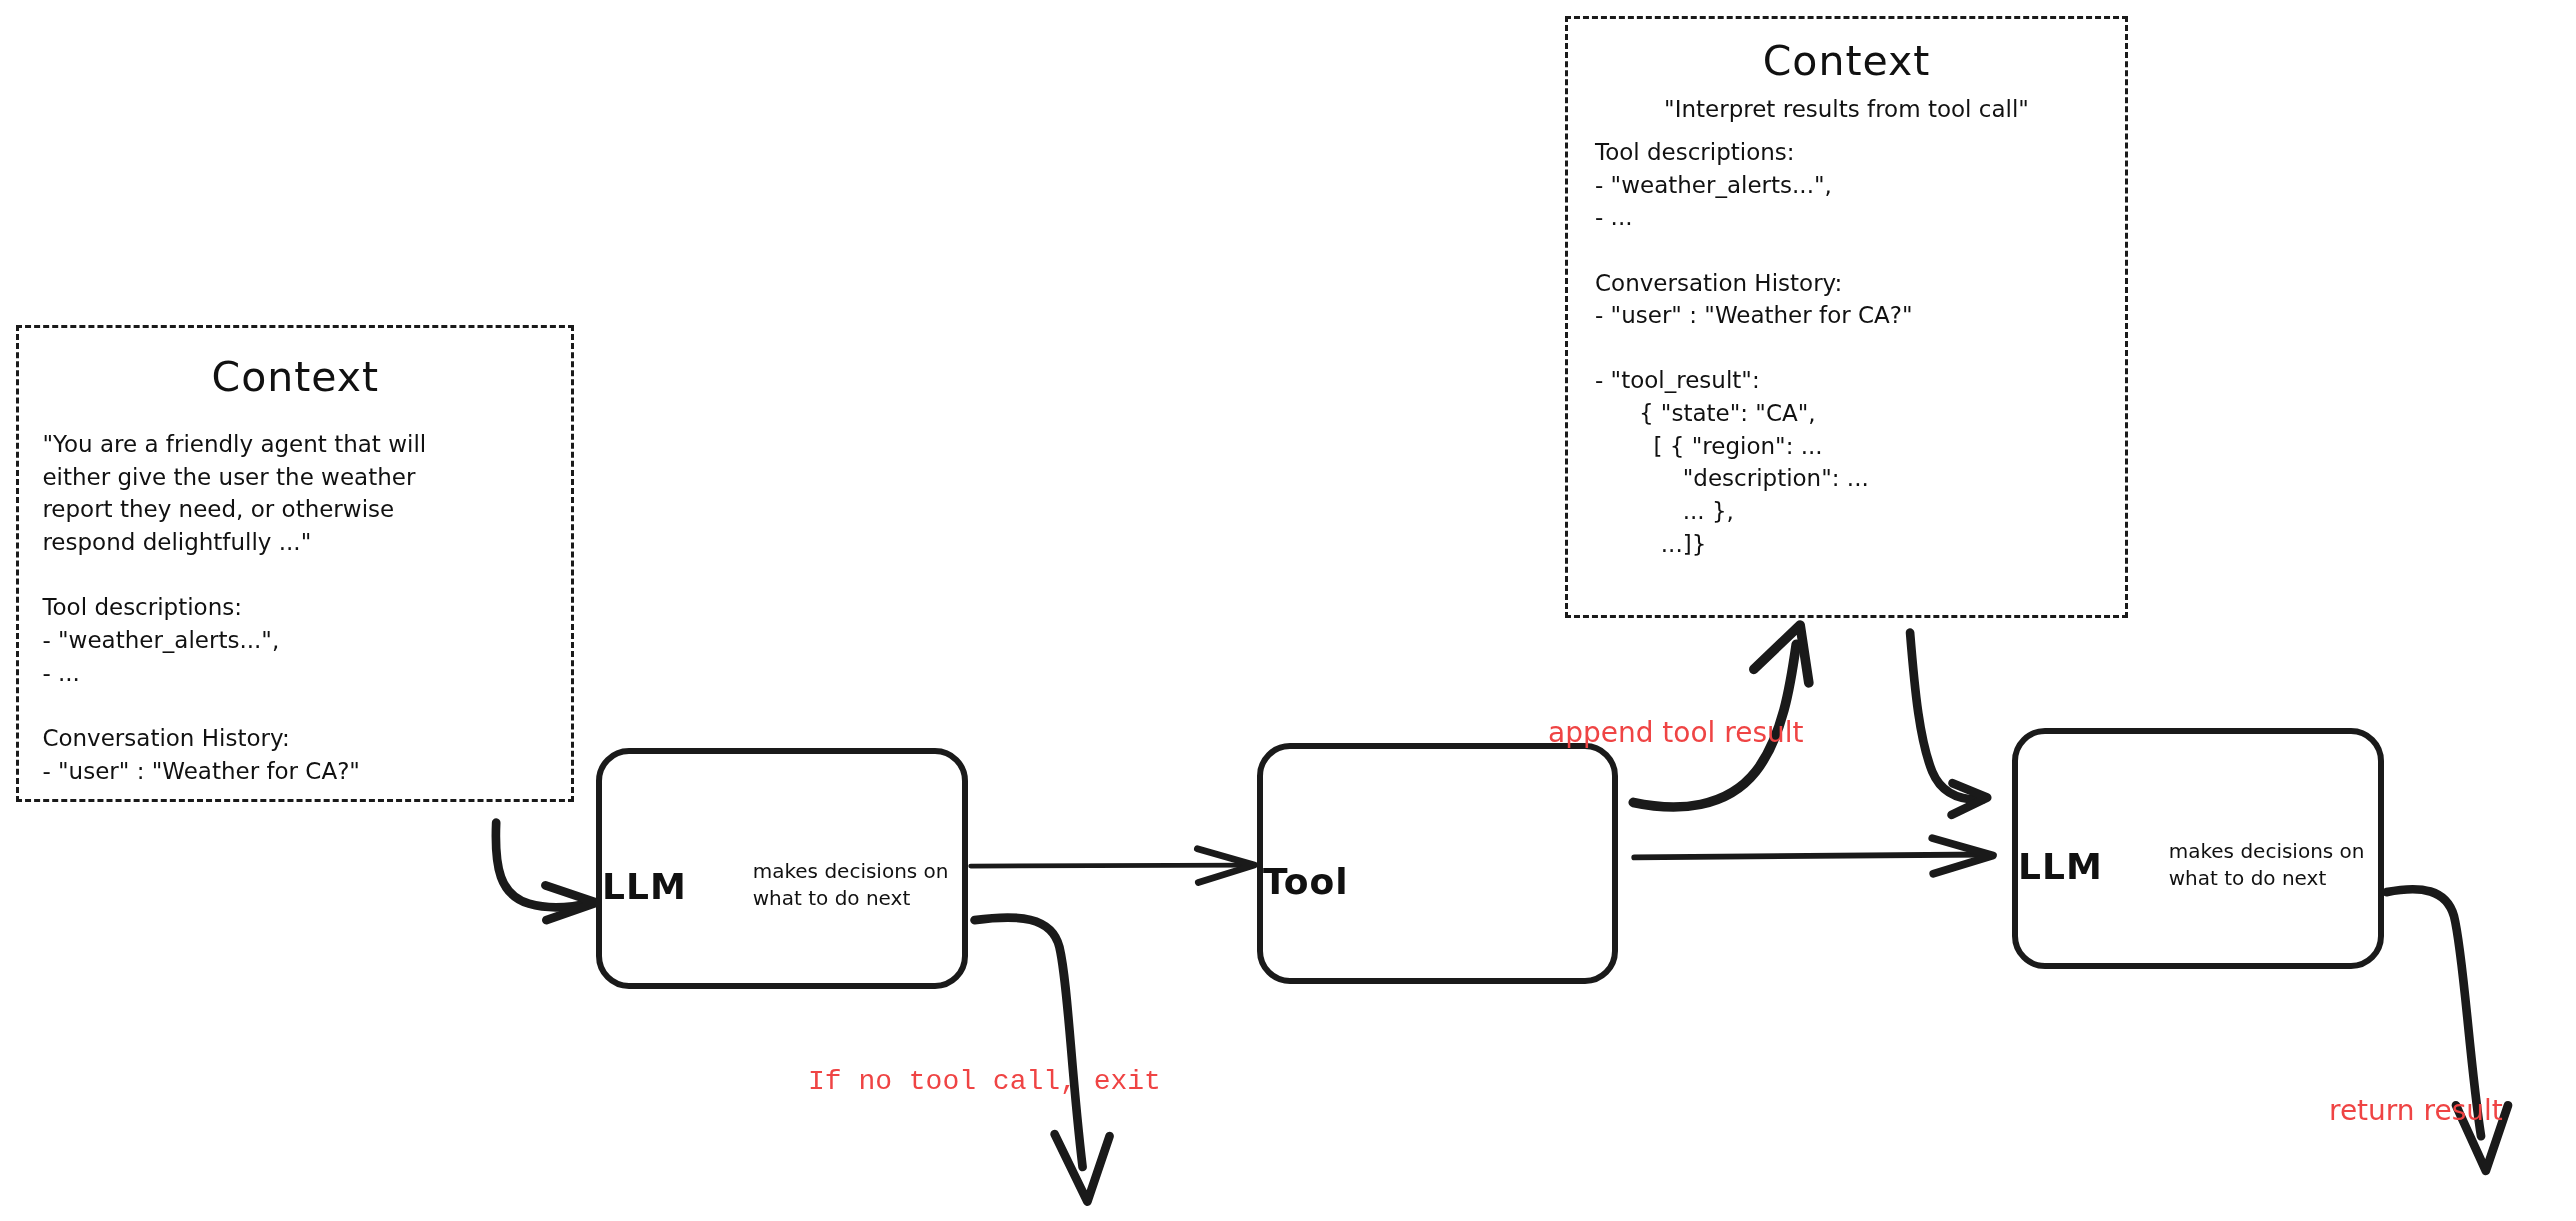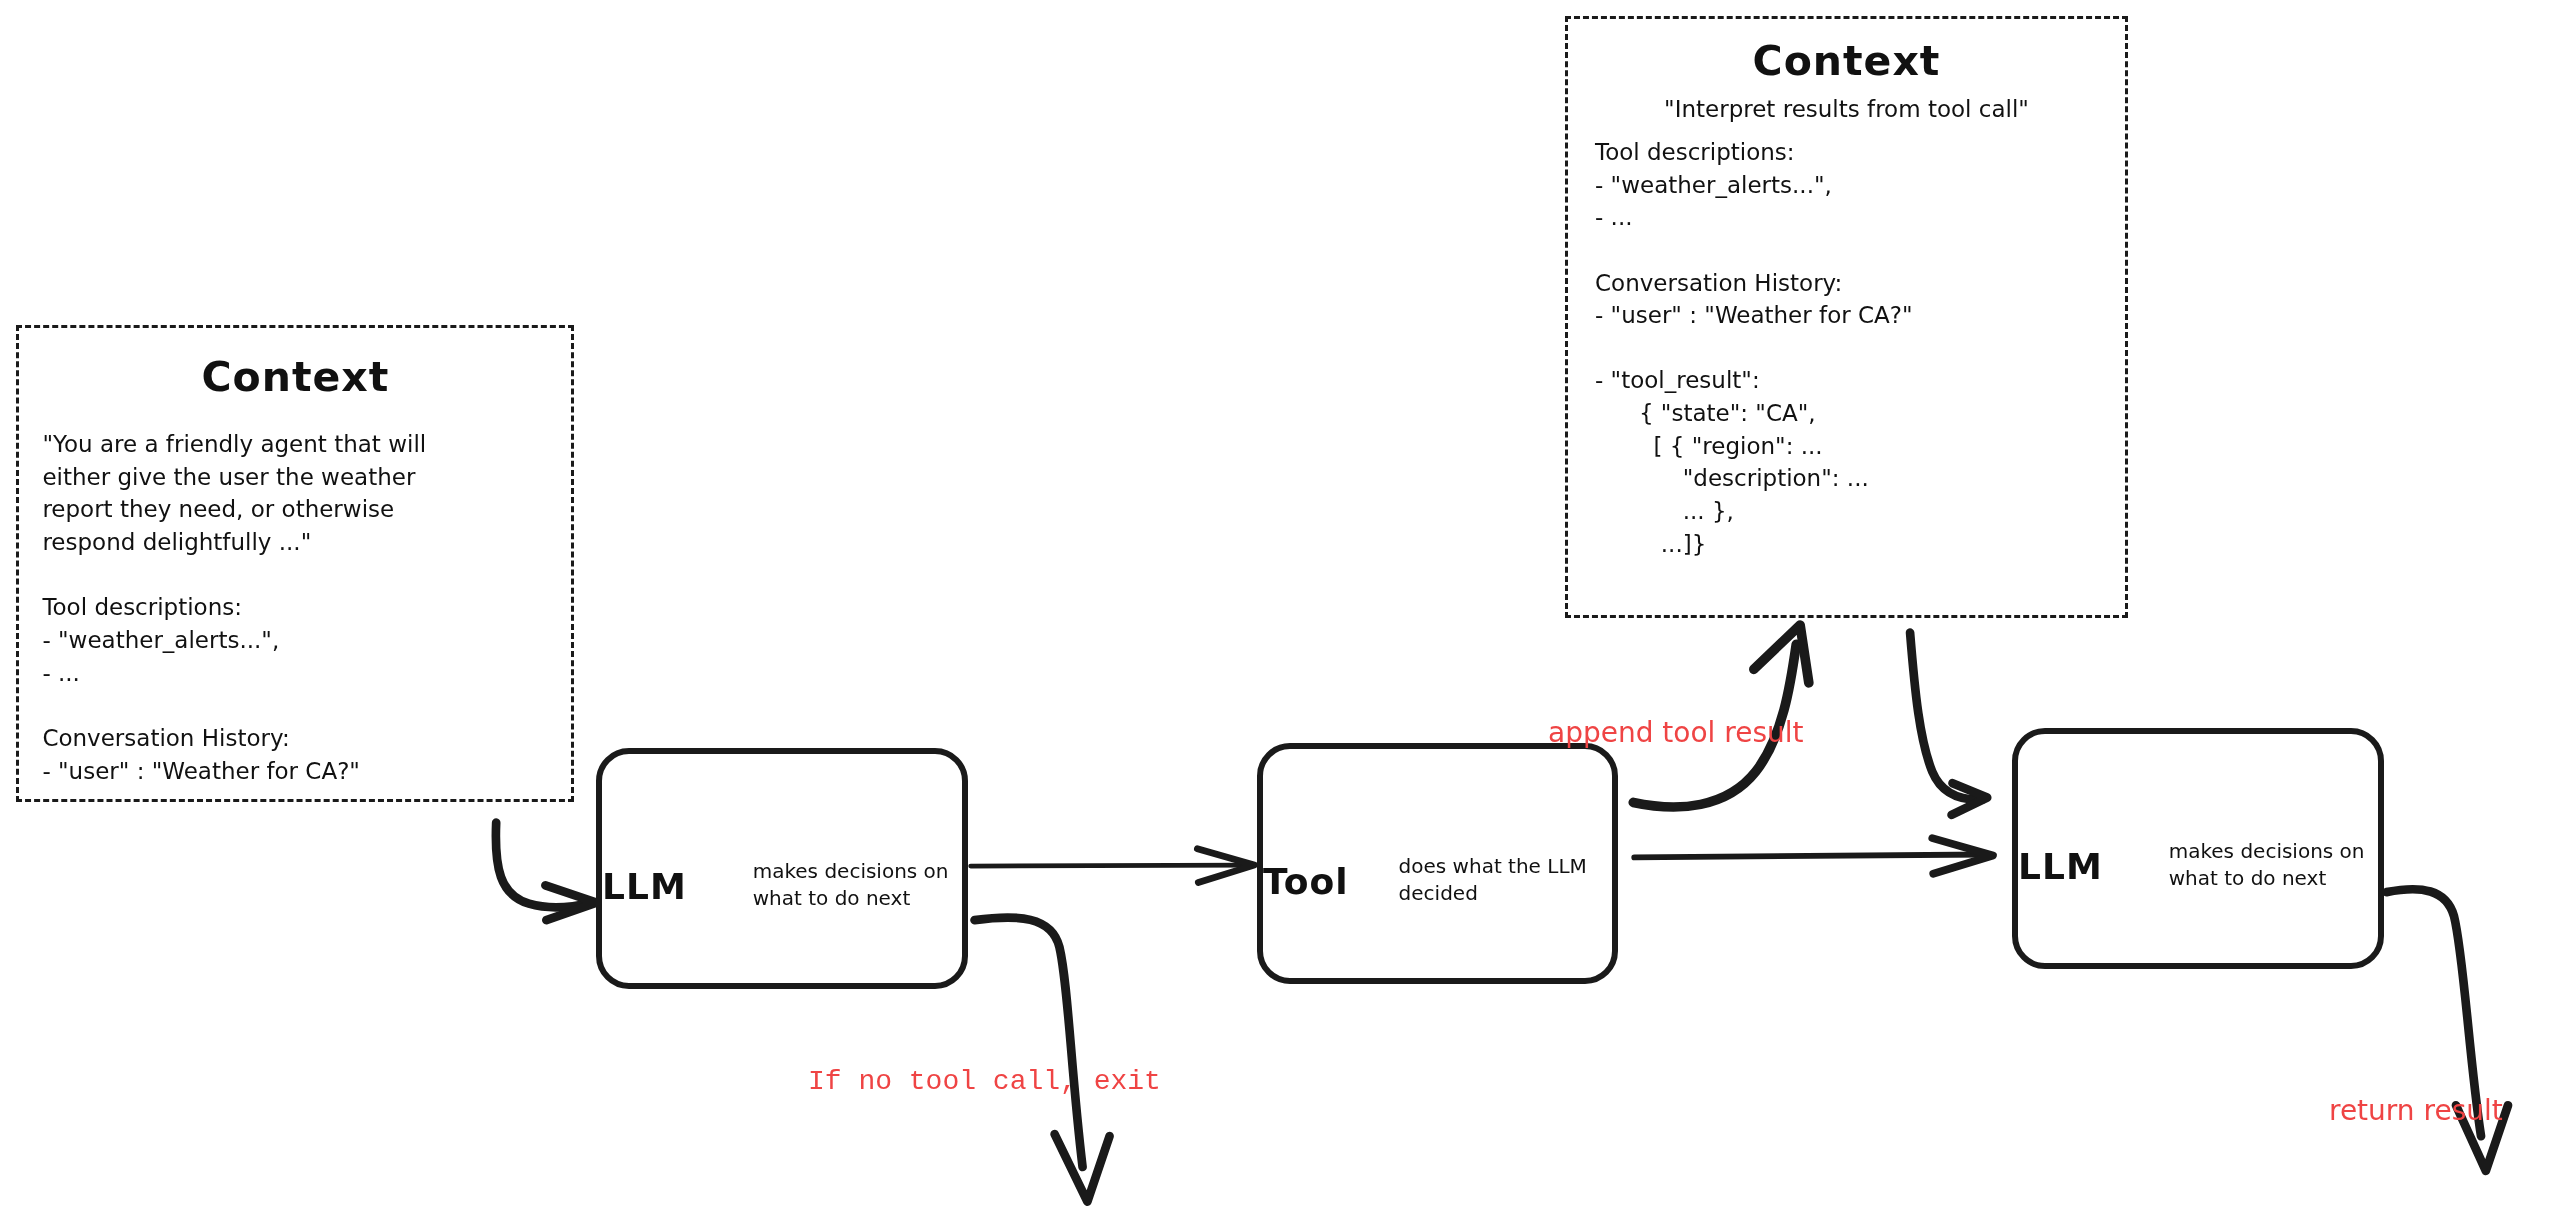--- a/index.html
+++ b/index.html
@@ -31,21 +31,21 @@
     box-sizing: border-box;
     background: transparent;
     padding: 0;
   }
   #context-left  { left: 16.4px;   top: 325px; width: 558px; height: 477px; }
   #context-right { left: 1565px; top: 16.4px;  width: 563px; height: 602px; }
 
   .context-title {
     text-align: center;
     font-family: "DejaVu Sans", sans-serif;
-    font-weight: 700;
+    font-weight: 400;
     color: #111111;
     letter-spacing: 1px;
   }
   #context-left .context-title  { font-size: 41px; margin-top: 25px; }
   #context-right .context-title { font-size: 41px; margin-top: 17.4px; }
 
   .context-body {
     font-family: "DejaVu Sans", sans-serif;
     color: #111111;
     line-height: 1.42;
@@ -199,22 +199,20 @@
   </div>
 
   <div class="node" id="node-llm-1">
     <div class="node-title">LLM</div>
     <div class="node-sub">makes decisions on
 what to do next</div>
   </div>
 
   <div class="node" id="node-tool">
     <div class="node-title">Tool</div>
-    <div class="node-sub">does what the LLM
-decided</div>
   </div>
 
   <div class="node" id="node-llm-2">
     <div class="node-title">LLM</div>
     <div class="node-sub">makes decisions on
 what to do next</div>
   </div>
 
   <div class="edge-label" id="label-if-no-tool">If no tool call, exit</div>
 

